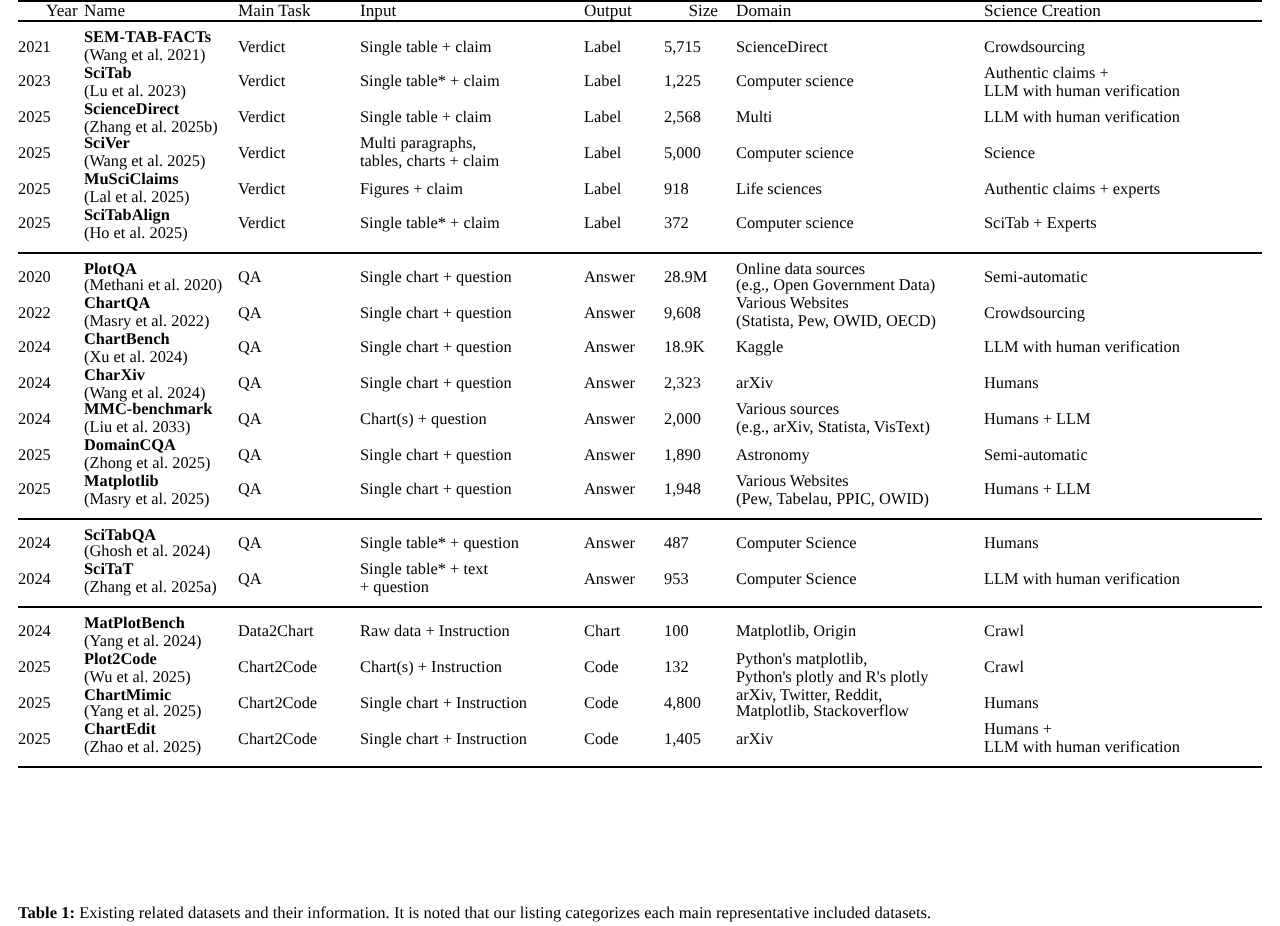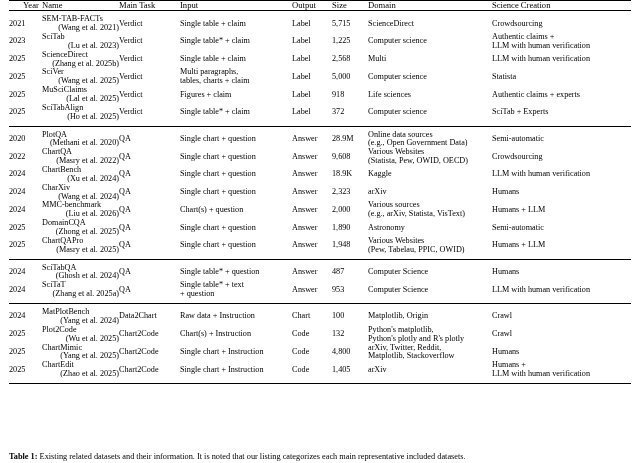--- a/index.html
+++ b/index.html
@@ -43,41 +43,41 @@
   col.c-size   { width: 36px; }
   col.c-domain { width: 124px; }
   col.c-create { width: 139px; }
 
   thead th {
     font-weight: bold;
     font-size: 8.6px;
     padding-bottom: 3px;
     padding-top: 2px;
   }
-  thead th.num { text-align: left; padding-right: 9px; }
+  thead th.num { text-align: right; padding-right: 9px; }
 
   .rule-top { border-top: 1.4px solid #000; }
   .rule-head { border-bottom: 1.1px solid #000; }
   .rule-mid { border-top: 0.9px solid #000; }
   .rule-bottom { border-bottom: 1.4px solid #000; }
 
   tbody tr td {
     padding-top: 2.6px;
     padding-bottom: 2.6px;
   }
   tbody tr.sec-start td {
     padding-top: 4.0px;
   }
   tbody tr.sec-end td {
     padding-bottom: 4.0px;
   }
   td.year { padding-left: 14px; }
   td.num { text-align: right; padding-right: 9px; }
-  td.name .nm { display: block; }
-  td.name .cite { display: block; text-align: right; }
+  td.name .nm { display: block; font-weight: bold; }
+  td.name .cite { display: block; }
   td.multi .ln { display: block; }
 
   .caption {
     position: absolute;
     left: 9px;
     top: 452px;
     width: 622px;
     font-size: 8.3px;
     line-height: 1.12;
     text-align: justify;
@@ -181,21 +181,21 @@
           <td class="multi">
             <span class="ln">Multi paragraphs,</span>
             <span class="ln">tables, charts + claim</span>
           </td>
           <td>Label</td>
           <td class="num">5,000</td>
           <td class="multi">
             <span class="ln">Computer science</span>
           </td>
           <td class="multi">
-            <span class="ln">Statista</span>
+            <span class="ln">Science</span>
           </td>
         </tr>
         <tr>
           <td class="year">2025</td>
           <td class="name">
             <span class="nm">MuSciClaims</span>
             <span class="cite">(Lal et al. 2025)</span>
           </td>
           <td>Verdict</td>
           <td class="multi">
@@ -304,21 +304,21 @@
             <span class="ln">arXiv</span>
           </td>
           <td class="multi">
             <span class="ln">Humans</span>
           </td>
         </tr>
         <tr>
           <td class="year">2024</td>
           <td class="name">
             <span class="nm">MMC-benchmark</span>
-            <span class="cite">(Liu et al. 2026)</span>
+            <span class="cite">(Liu et al. 2033)</span>
           </td>
           <td>QA</td>
           <td class="multi">
             <span class="ln">Chart(s) + question</span>
           </td>
           <td>Answer</td>
           <td class="num">2,000</td>
           <td class="multi">
             <span class="ln">Various sources</span>
             <span class="ln">(e.g., arXiv, Statista, VisText)</span>
@@ -342,21 +342,21 @@
           <td class="multi">
             <span class="ln">Astronomy</span>
           </td>
           <td class="multi">
             <span class="ln">Semi-automatic</span>
           </td>
         </tr>
         <tr class="sec-end">
           <td class="year">2025</td>
           <td class="name">
-            <span class="nm">ChartQAPro</span>
+            <span class="nm">Matplotlib</span>
             <span class="cite">(Masry et al. 2025)</span>
           </td>
           <td>QA</td>
           <td class="multi">
             <span class="ln">Single chart + question</span>
           </td>
           <td>Answer</td>
           <td class="num">1,948</td>
           <td class="multi">
             <span class="ln">Various Websites</span>

